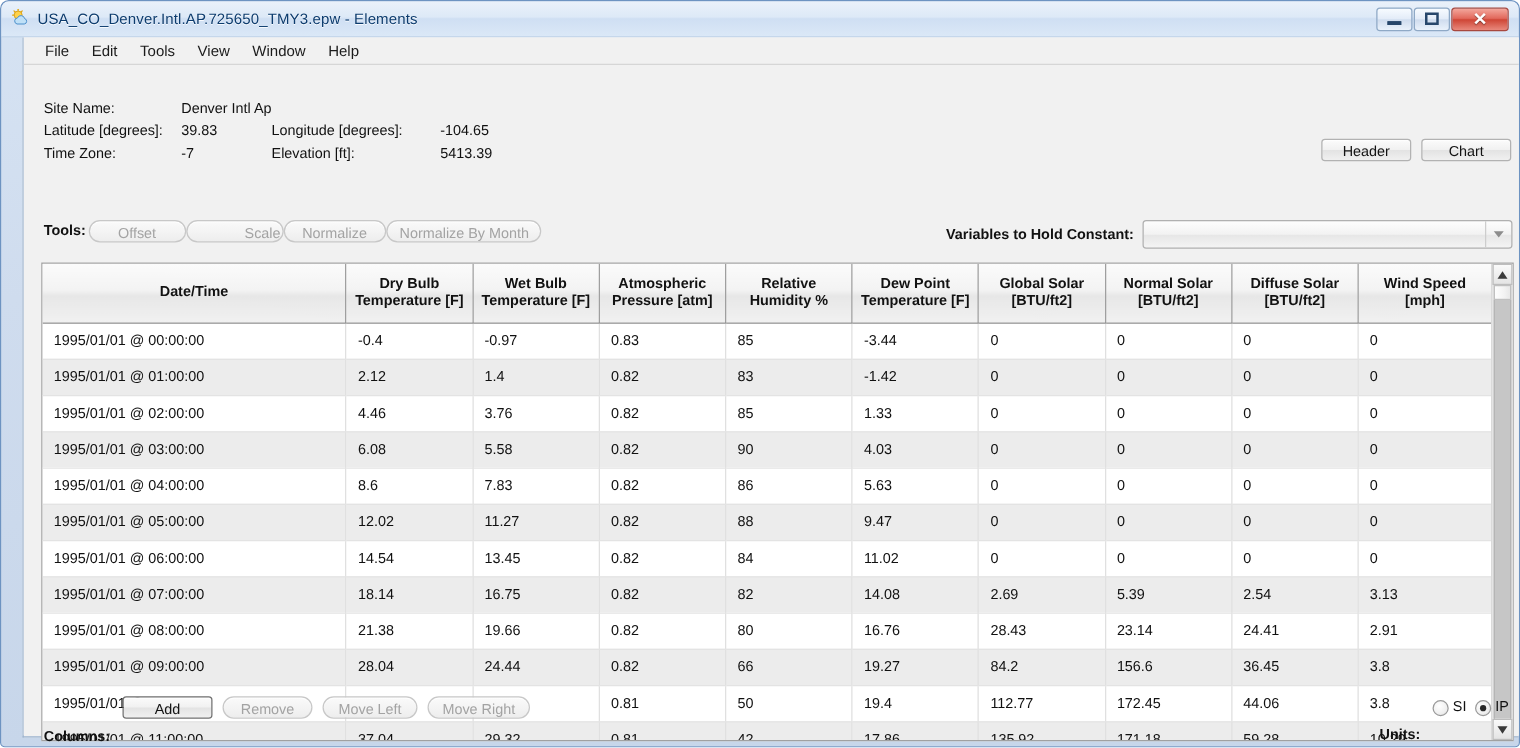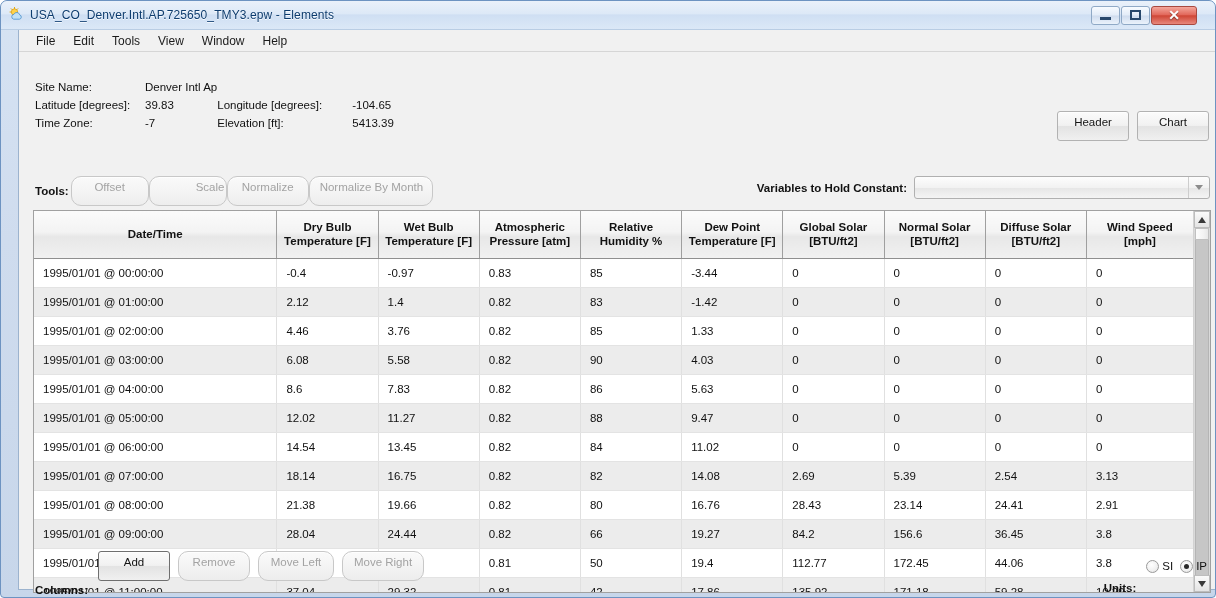--- a/index.html
+++ b/index.html
@@ -23,21 +23,21 @@
     overflow: hidden;
     padding: 0;
   }
 
   
   .titlebar {
     position: relative;
     height: 29px;
     display: flex;
     align-items: center;
-    padding: 0 16px 0 8px;
+    padding: 0 6px 0 8px;
     background: linear-gradient(to bottom,
         #eaf1fa 0%, #dde9f7 45%, #cfdff3 50%, #dbe8f7 100%);
     border-bottom: 1px solid #b9cde4;
     border-radius: 6px 6px 0 0;
     box-sizing: border-box;
   }
   .title-icon {
     width: 16px;
     height: 16px;
     margin-right: 5px;
@@ -162,21 +162,21 @@
 
   
   .btn {
     font-family: "Liberation Sans", sans-serif;
     font-size: 11.5px;
     color: #131313;
     background: linear-gradient(to bottom, #fbfbfb 0%, #f1f1f1 48%, #e3e3e3 52%, #f0f0f0 100%);
     border: 1px solid #b2b2b2;
     border-radius: 3px;
     padding: 0 10px;
-    height: 30px;
+    height: 18px;
     line-height: 21px;
     box-sizing: border-box;
     cursor: default;
     text-align: center;
     white-space: nowrap;
     box-shadow: 0 1px 0 rgba(255,255,255,0.75) inset;
   }
   .btn.disabled {
     color: #a3a3a3;
     border-color: #c8c8c8;

